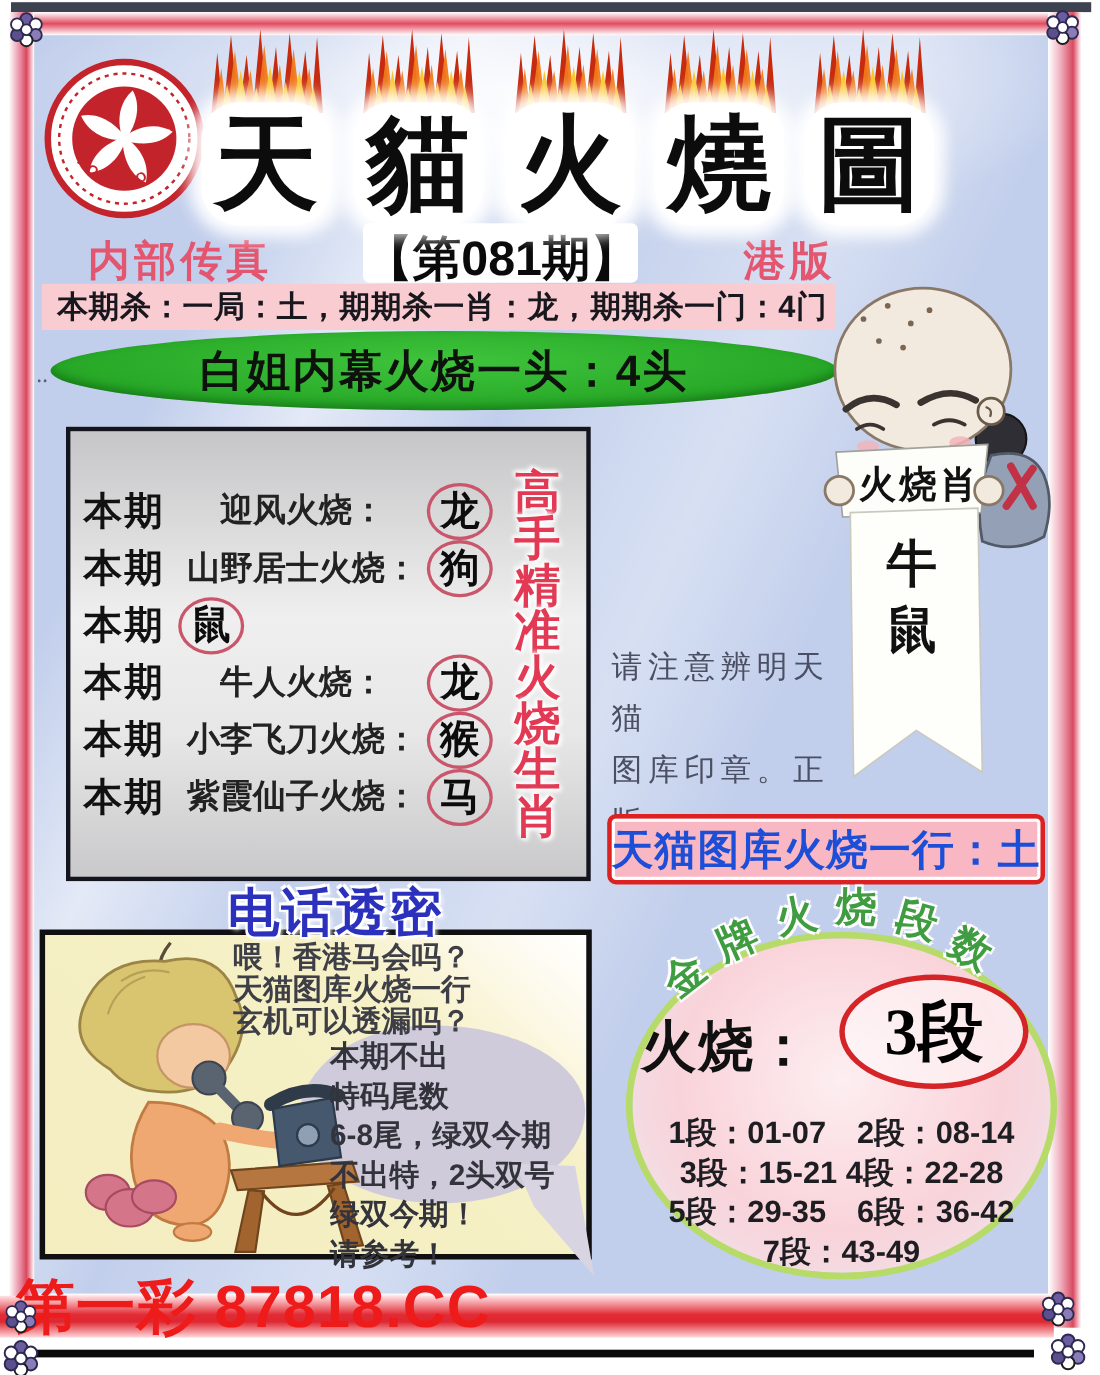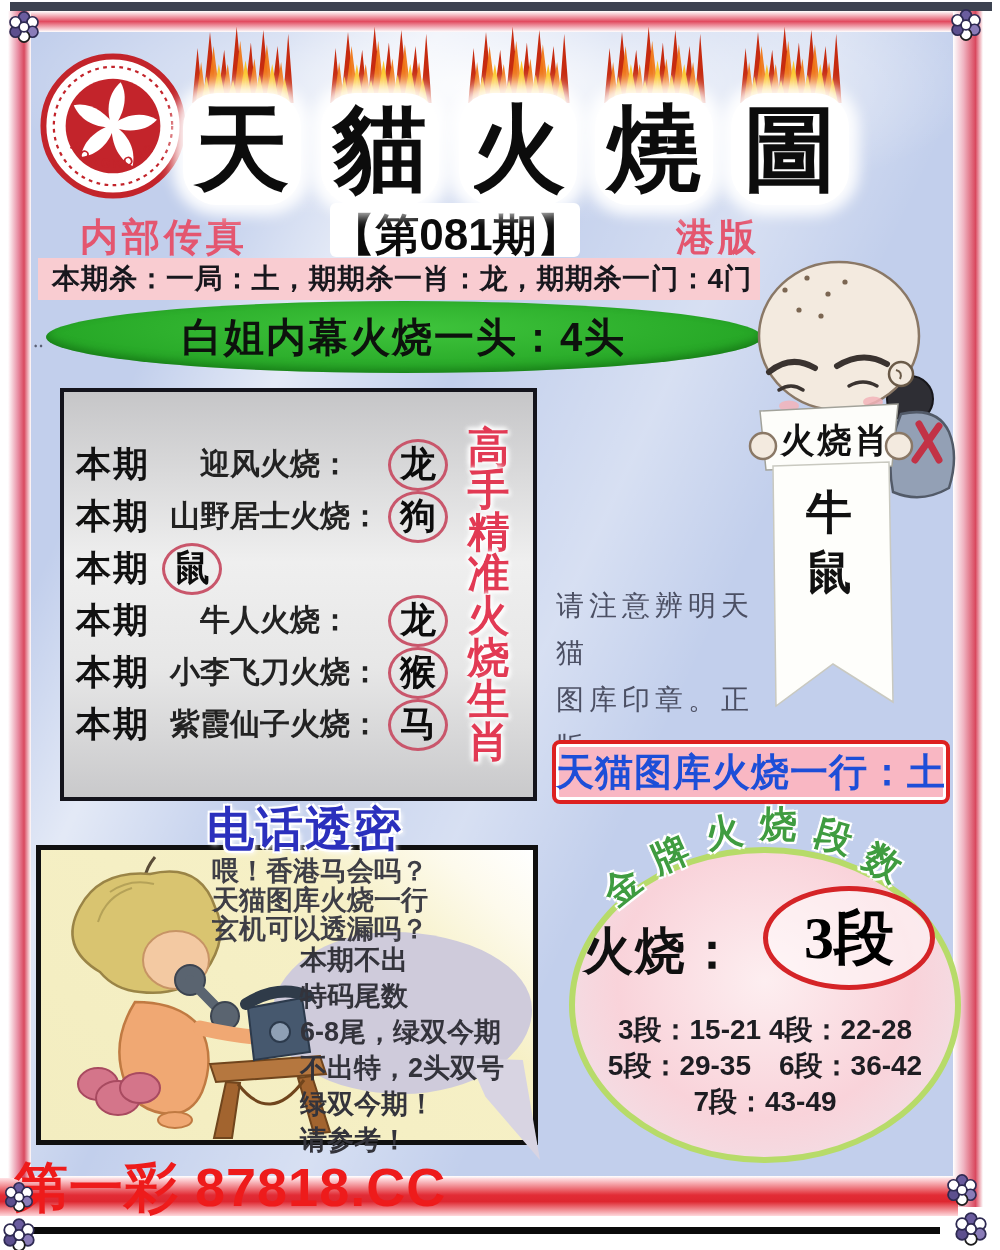--- a/index.html
+++ b/index.html
@@ -335,20 +335,21 @@
 <div class="abs seg-circle"></div>
 <span class="abs arc-char" style="left:604px;top:862px;transform:rotate(-38deg)">金</span>
 <span class="abs arc-char" style="left:652px;top:830px;transform:rotate(-24deg)">牌</span>
 <span class="abs arc-char" style="left:705px;top:808px;transform:rotate(-11deg)">火</span>
 <span class="abs arc-char" style="left:760px;top:800px;transform:rotate(2deg)">烧</span>
 <span class="abs arc-char" style="left:815px;top:812px;transform:rotate(16deg)">段</span>
 <span class="abs arc-char" style="left:864px;top:838px;transform:rotate(30deg)">数</span>
 <div class="abs seg-label">火烧：</div>
 <div class="abs seg-ellipse">3段</div>
 <div class="abs seg-lines">
+  <div>1段：01-07　2段：08-14</div>
   <div>3段：15-21 4段：22-28</div>
   <div>5段：29-35　6段：36-42</div>
   <div>7段：43-49</div>
 </div>
 
 <div class="abs bottom-stripe"></div>
 <div class="abs watermark">第一彩 87818.CC</div>
 <div class="abs black-line"></div>
 
 </body></html>

